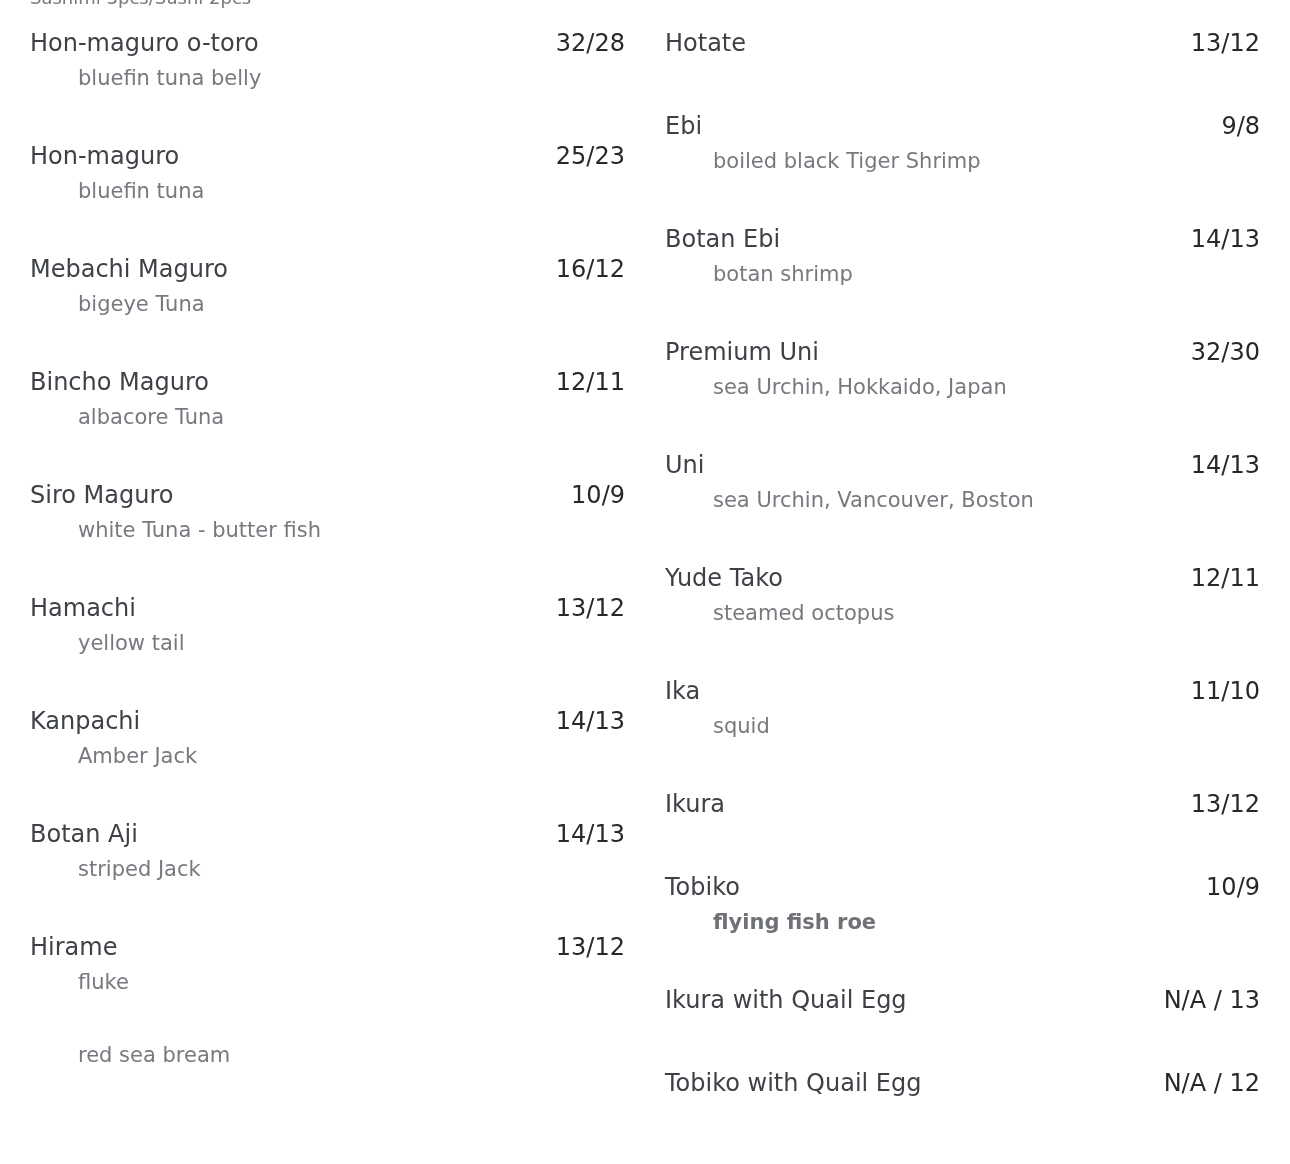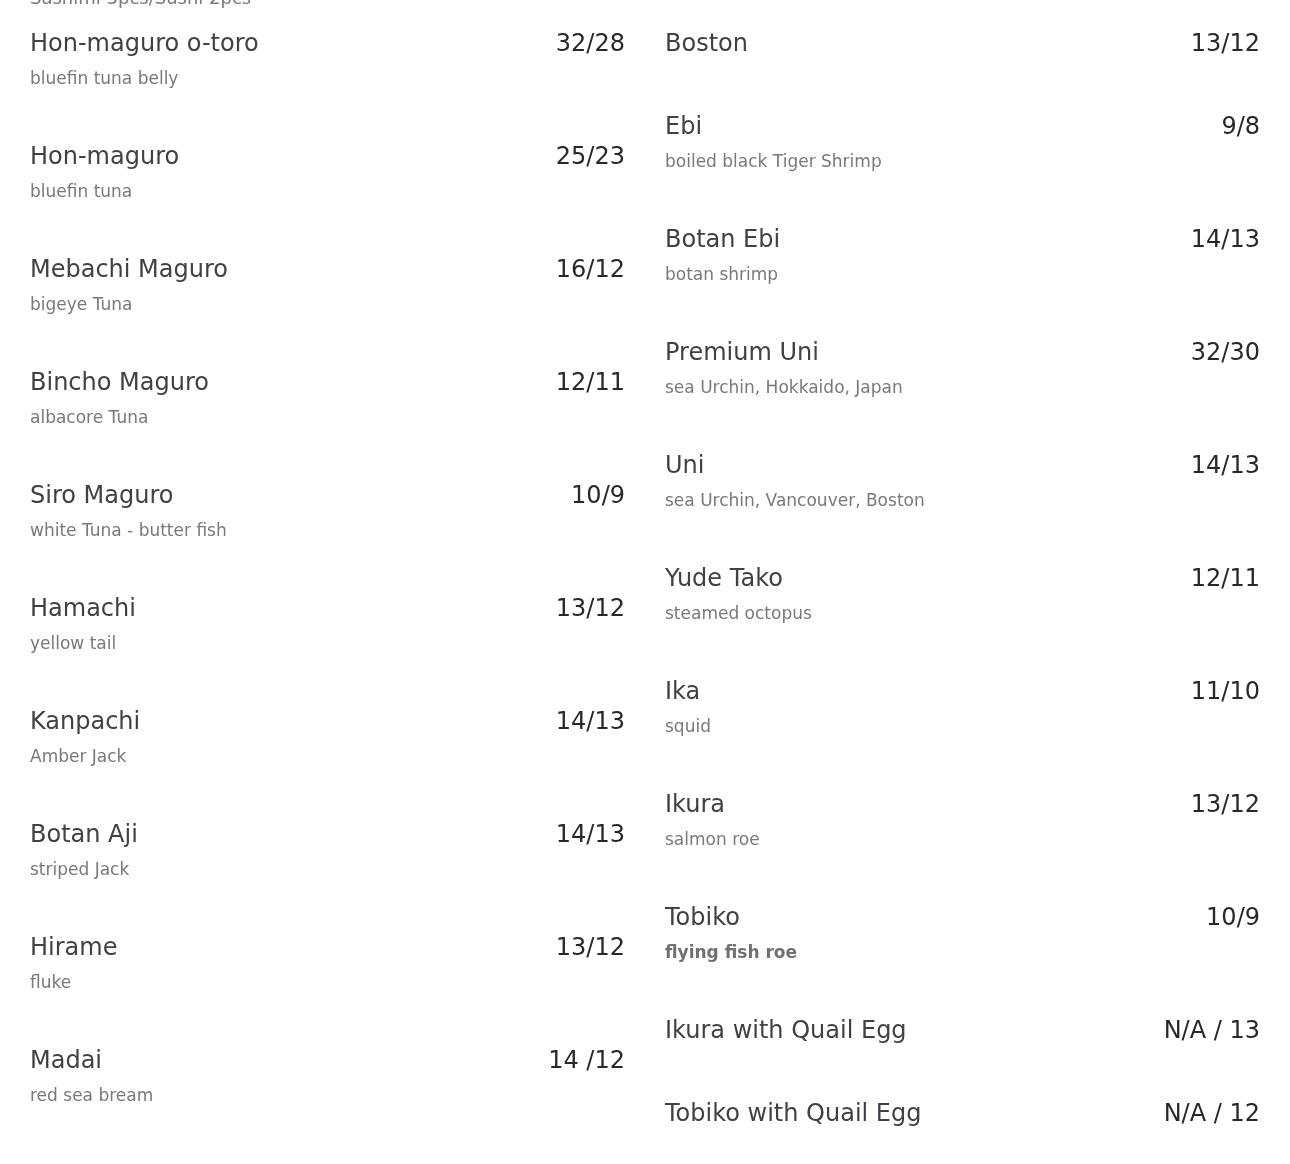--- a/index.html
+++ b/index.html
@@ -48,24 +48,25 @@
   .price {
     font-size: 24px;
     line-height: 33px;
     font-weight: 400;
     color: #26282b;
     white-space: nowrap;
     padding-left: 16px;
   }
   .desc {
     margin-top: 7px;
-    font-size: 17px;
+    font-size: 21px;
     line-height: 23px;
     color: #77797e;
     white-space: nowrap;
+    margin-left: 48px;
   }
   .desc.bold {
     font-weight: 700;
     color: #6e7176;
   }
 </style>
 </head>
 <body>
 
 <div class="page">
@@ -142,34 +143,30 @@
 
       <div class="item">
         <div class="head">
           <span class="name">Hirame</span>
           <span class="price">13/12</span>
         </div>
         <div class="desc">fluke</div>
       </div>
 
       <div class="item">
-        <div class="head">
-          <span class="name">Madai</span>
-          <span class="price">14 /12</span>
-        </div>
         <div class="desc">red sea bream</div>
       </div>
 
     </div>
 
     <div class="col">
 
       <div class="item">
         <div class="head">
-          <span class="name">Boston</span>
+          <span class="name">Hotate</span>
           <span class="price">13/12</span>
         </div>
       </div>
 
       <div class="item">
         <div class="head">
           <span class="name">Ebi</span>
           <span class="price">9/8</span>
         </div>
         <div class="desc">boiled black Tiger Shrimp</div>
@@ -213,21 +210,20 @@
           <span class="price">11/10</span>
         </div>
         <div class="desc">squid</div>
       </div>
 
       <div class="item">
         <div class="head">
           <span class="name">Ikura</span>
           <span class="price">13/12</span>
         </div>
-        <div class="desc">salmon roe</div>
       </div>
 
       <div class="item">
         <div class="head">
           <span class="name">Tobiko</span>
           <span class="price">10/9</span>
         </div>
         <div class="desc bold">flying fish roe</div>
       </div>
 

